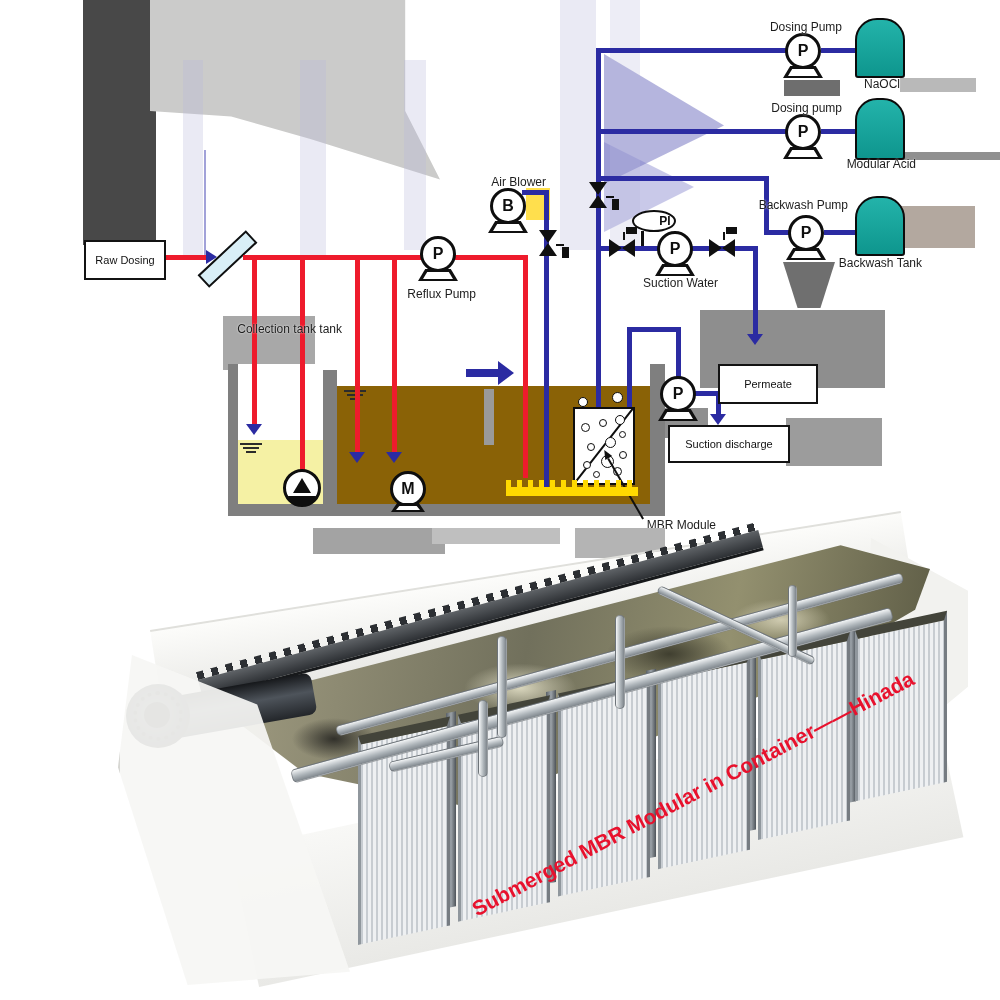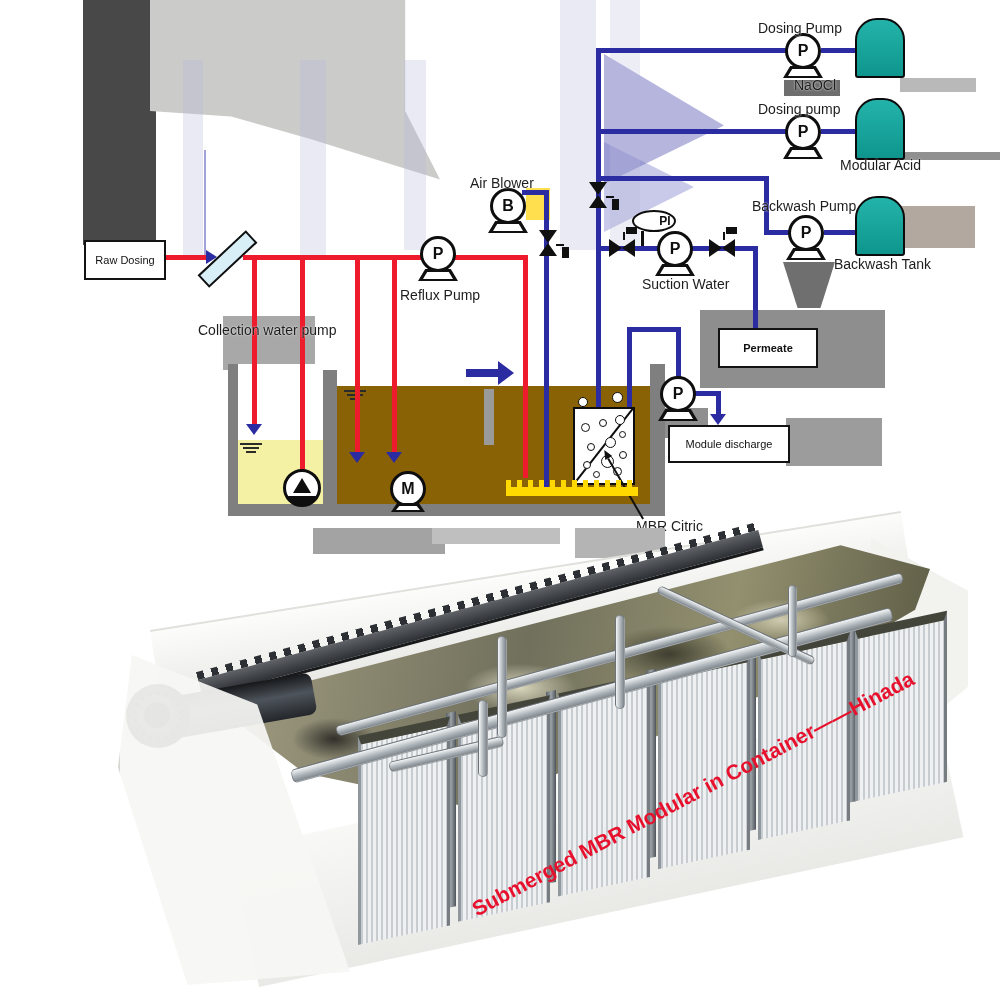--- a/index.html
+++ b/index.html
@@ -1,18 +1,18 @@
 <!DOCTYPE html>
 <html><head>
 <meta charset="utf-8">
 <style>
   html,body{margin:0;padding:0;background:#fff;font-family:"Liberation Sans",sans-serif;}
   #canvas{position:relative;width:1000px;height:1000px;background:#fff;overflow:hidden;}
   .abs{position:absolute;}
-  .lbl{position:absolute;font-size:14px;color:#1d1d1d;text-align:left;white-space:nowrap;text-shadow:0 0 2px #fff;}
+  .lbl{position:absolute;font-size:12px;color:#1d1d1d;text-align:right;white-space:nowrap;text-shadow:0 0 2px #fff;}
   .box{position:absolute;background:#fff;border:2.5px solid #131313;display:flex;align-items:center;justify-content:center;font-size:11px;color:#111;}
   .pr{position:absolute;background:#ee1b2c;}
   .pb{position:absolute;background:#2b2ba2;}
   .circ{position:absolute;border-radius:50%;background:#fff;border:3px solid #0e0e0e;display:flex;align-items:center;justify-content:center;font-weight:700;color:#0e0e0e;}
   .pbase{position:absolute;background:#101010;clip-path:polygon(18% 0,82% 0,100% 100%,0 100%);}
   .pbase::after{content:"";position:absolute;left:5px;right:5px;top:3px;bottom:2px;background:#fff;clip-path:polygon(14% 0,86% 0,100% 100%,0 100%);}
   .valve{position:absolute;width:26px;height:18px;}
   .valve .l{position:absolute;left:0;top:0;width:0;height:0;border-top:9px solid transparent;border-bottom:9px solid transparent;border-left:13px solid #101010;}
   .valve .r{position:absolute;right:0;top:0;width:0;height:0;border-top:9px solid transparent;border-bottom:9px solid transparent;border-right:13px solid #101010;}
   .valve .st{position:absolute;left:14px;top:-7px;width:2px;height:8px;background:#101010;}
@@ -196,38 +196,38 @@
     <span class="abs" style="left:2px;top:24px;width:28px;height:8px;background:#0e0e0e;border-radius:0 0 14px 14px;"></span>
   </div>
 
   <div class="ctank" style="left:855px;top:18px;height:56px;"></div>
   <div class="ctank" style="left:855px;top:98px;height:58px;"></div>
   <div class="ctank" style="left:855px;top:196px;height:56px;"></div>
 
   <div class="box" style="left:84px;top:240px;width:78px;height:36px;">
       <span>Raw Dosing</span>
     </div>
-  <div class="box" style="left:718px;top:328px;width:96px;height:36px;font-weight:bold;">
+  <div class="box" style="left:718px;top:364px;width:96px;height:36px;">
       <span>Permeate</span>
     </div>
   <div class="box" style="left:668px;top:425px;width:118px;height:34px;">
-      <span>Module discharge</span>
-    </div>
-
-  <div class="lbl" style="left:198px;top:322px;width:144px;">Collection water pump</div>
+      <span>Suction discharge</span>
+    </div>
+
+  <div class="lbl" style="left:198px;top:322px;width:144px;">Collection tank tank</div>
   <div class="lbl" style="left:400px;top:287px;width:76px;">Reflux Pump</div>
   <div class="lbl" style="left:470px;top:175px;width:76px;">Air Blower</div>
   <div class="lbl" style="left:642px;top:276px;width:76px;">Suction Water</div>
   <div class="lbl" style="left:758px;top:20px;width:84px;">Dosing Pump</div>
   <div class="lbl" style="left:758px;top:101px;width:84px;">Dosing pump</div>
   <div class="lbl" style="left:752px;top:198px;width:96px;">Backwash Pump</div>
-  <div class="lbl" style="left:794px;top:77px;width:72px;">NaOCl</div>
+  <div class="lbl" style="left:828px;top:77px;width:72px;">NaOCl</div>
   <div class="lbl" style="left:840px;top:157px;width:76px;">Modular Acid</div>
   <div class="lbl" style="left:834px;top:256px;width:88px;">Backwash Tank</div>
-  <div class="lbl" style="left:636px;top:518px;width:80px;">MBR Citric</div>
+  <div class="lbl" style="left:636px;top:518px;width:80px;">MBR Module</div>
 
   <div class="abs" style="left:0;top:528px;width:1000px;height:472px;">
     <div class="abs" style="left:313px;top:0;width:132px;height:26px;background:#a3a3a3;"></div>
     <div class="abs" style="left:432px;top:0;width:128px;height:16px;background:#bfbfbf;"></div>
     <div class="abs" style="left:575px;top:0;width:90px;height:30px;background:#b4b4b4;"></div>
 
     <div class="abs" style="left:150px;top:102px;width:760px;height:80px;background:linear-gradient(180deg,#fcfcfa,#e7e7e4);border-top:2px solid #e0e0dc;transform:rotate(-9deg);transform-origin:0 0;"></div>
     <div class="abs" style="left:858px;top:10px;width:110px;height:240px;background:#f2f2ef;clip-path:polygon(12% 0,100% 22%,100% 62%,0 100%);"></div>
     <div class="abs" style="left:230px;top:322px;width:720px;height:140px;background:linear-gradient(180deg,#f8f8f6,#e9e9e6);transform:rotate(-12deg);transform-origin:0 0;"></div>
 

